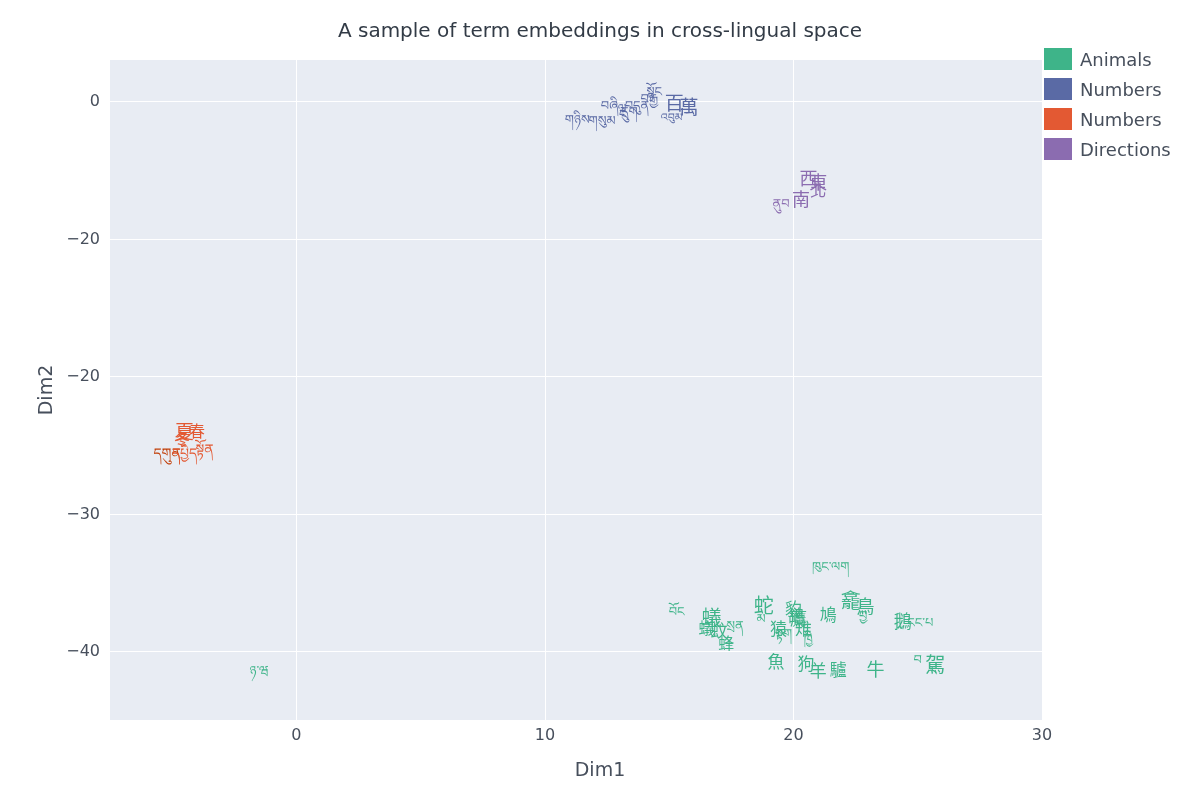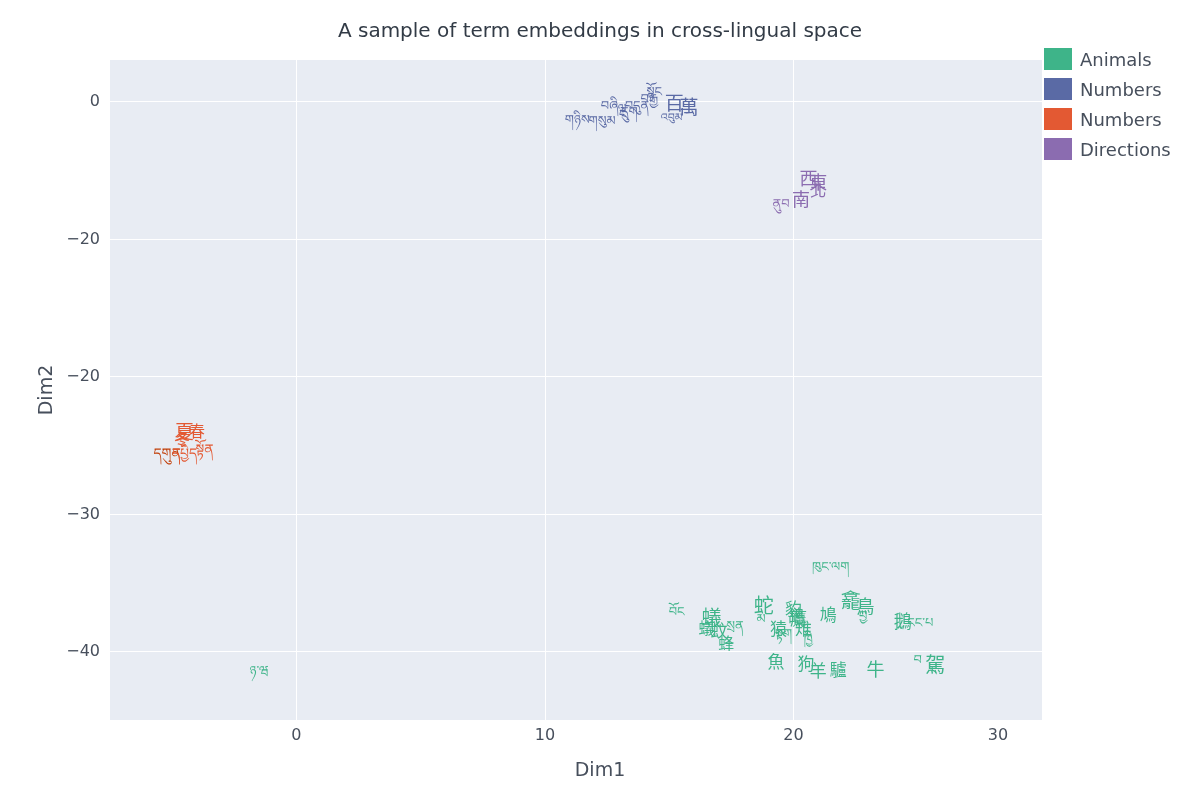--- a/index.html
+++ b/index.html
@@ -201,19 +201,19 @@
         <div class="legend-label">Numbers</div>
       </div>
       <div class="legend-row">
         <div class="legend-swatch" style="background: rgb(139, 108, 176);"></div>
         <div class="legend-label">Directions</div>
       </div>
     </div>
 <div class="xtick" style="left: 296.4px;">0</div>
     <div class="xtick" style="left: 544.933px;">10</div>
     <div class="xtick" style="left: 793.467px;">20</div>
-    <div class="xtick" style="left: 998px;">30</div>
+    <div class="xtick" style="left: 1042px;">30</div>
     <div class="ytick" style="top: 101.25px;">0</div>
     <div class="ytick" style="top: 238.75px;">−20</div>
     <div class="ytick" style="top: 376.25px;">−20</div>
     <div class="ytick" style="top: 513.75px;">−30</div>
     <div class="ytick" style="top: 651.25px;">−40</div>
   </div>
 
 </body></html>

